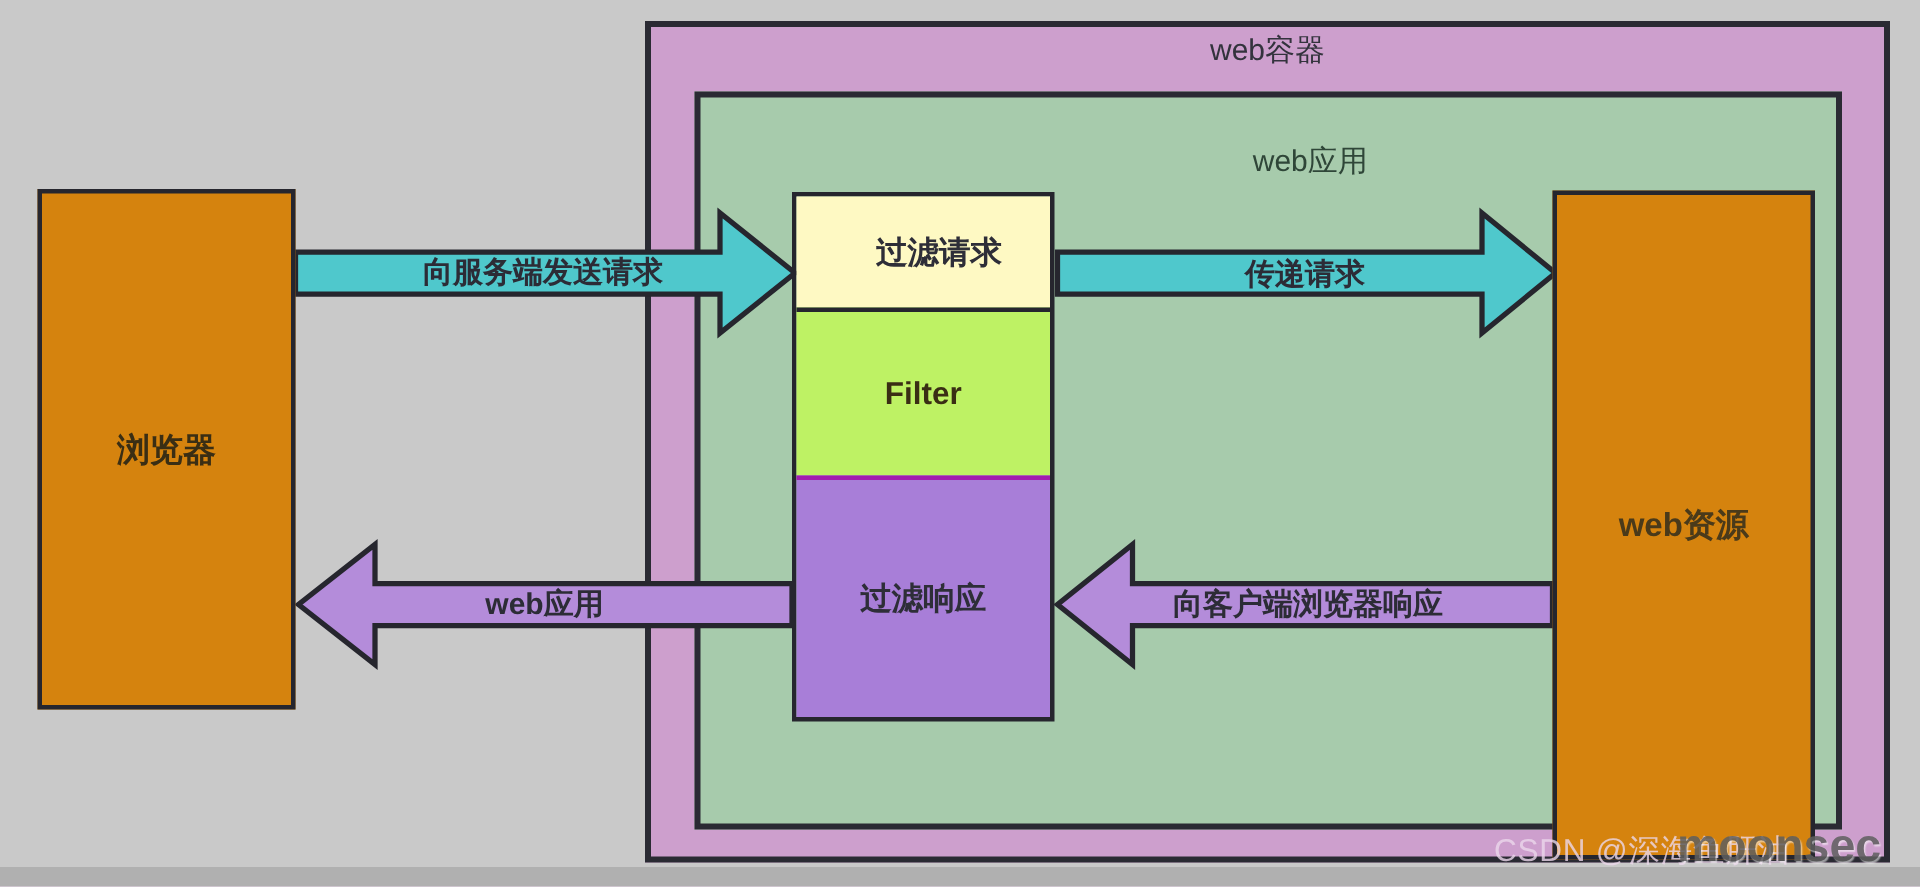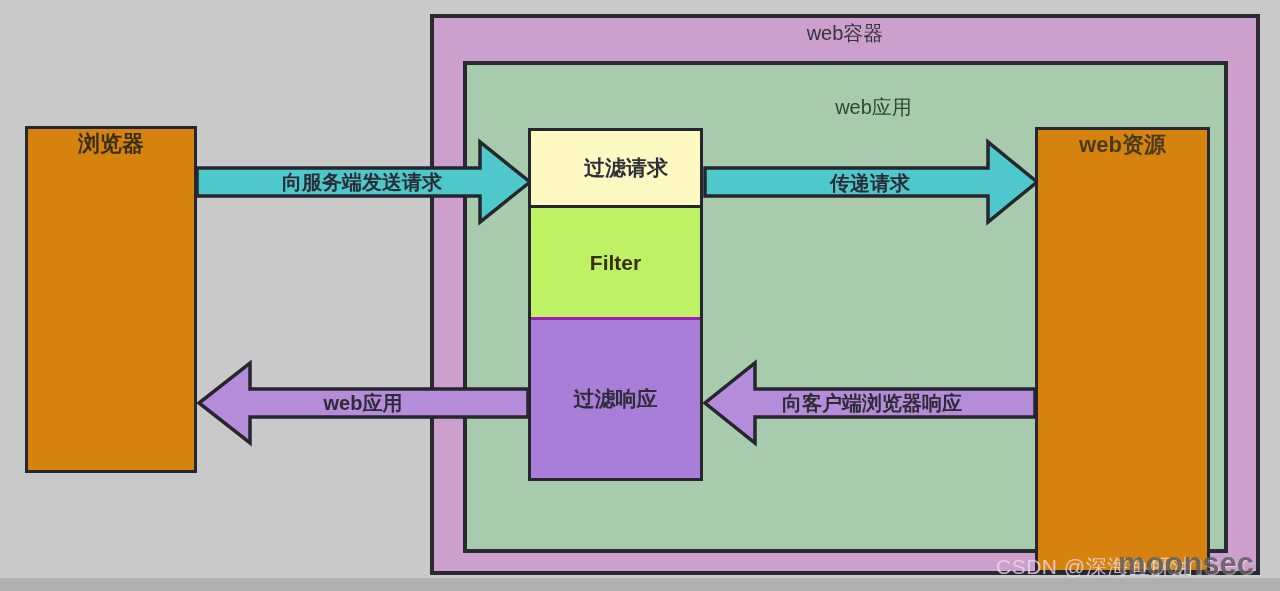--- a/index.html
+++ b/index.html
@@ -13,21 +13,21 @@
     background:#cd9fcd;border:4px solid #2a2a33;box-sizing:border-box;}
   .green-container{left:463px;top:61px;width:765px;height:492px;
     background:#a7cbac;border:4px solid #2a2a33;box-sizing:border-box;}
 
   .container-label{font-weight:normal;color:#33333d;font-size:20px;text-align:center;}
   .web-container-label{left:430px;top:20px;width:830px;}
   .web-app-label{left:463px;top:94px;width:765px;color:#2f4638;padding-left:28px;}
 
   
   .node{box-sizing:border-box;border:3px solid #26262e;display:flex;
-    align-items:flex-start;justify-content:center;font-weight:bold;
+    align-items:center;justify-content:center;font-weight:bold;
     font-size:22px;color:#3a2e14;}
   .browser-box{left:25px;top:126px;width:172px;height:347px;background:#d5830e;}
   .resource-box{left:1035px;top:127px;width:175px;height:446px;background:#d5830e;color:#4a3a1a;}
 
   
   .filter-stack{left:528px;top:128px;width:175px;height:353px;
     box-sizing:border-box;border:3px solid #26262e;display:flex;flex-direction:column;}
   .filter-row{display:flex;align-items:center;justify-content:center;
     font-weight:bold;font-size:21px;color:#2e2e38;box-sizing:border-box;}
   .filter-request{height:74px;background:#fef9c3;padding-left:21px;}

